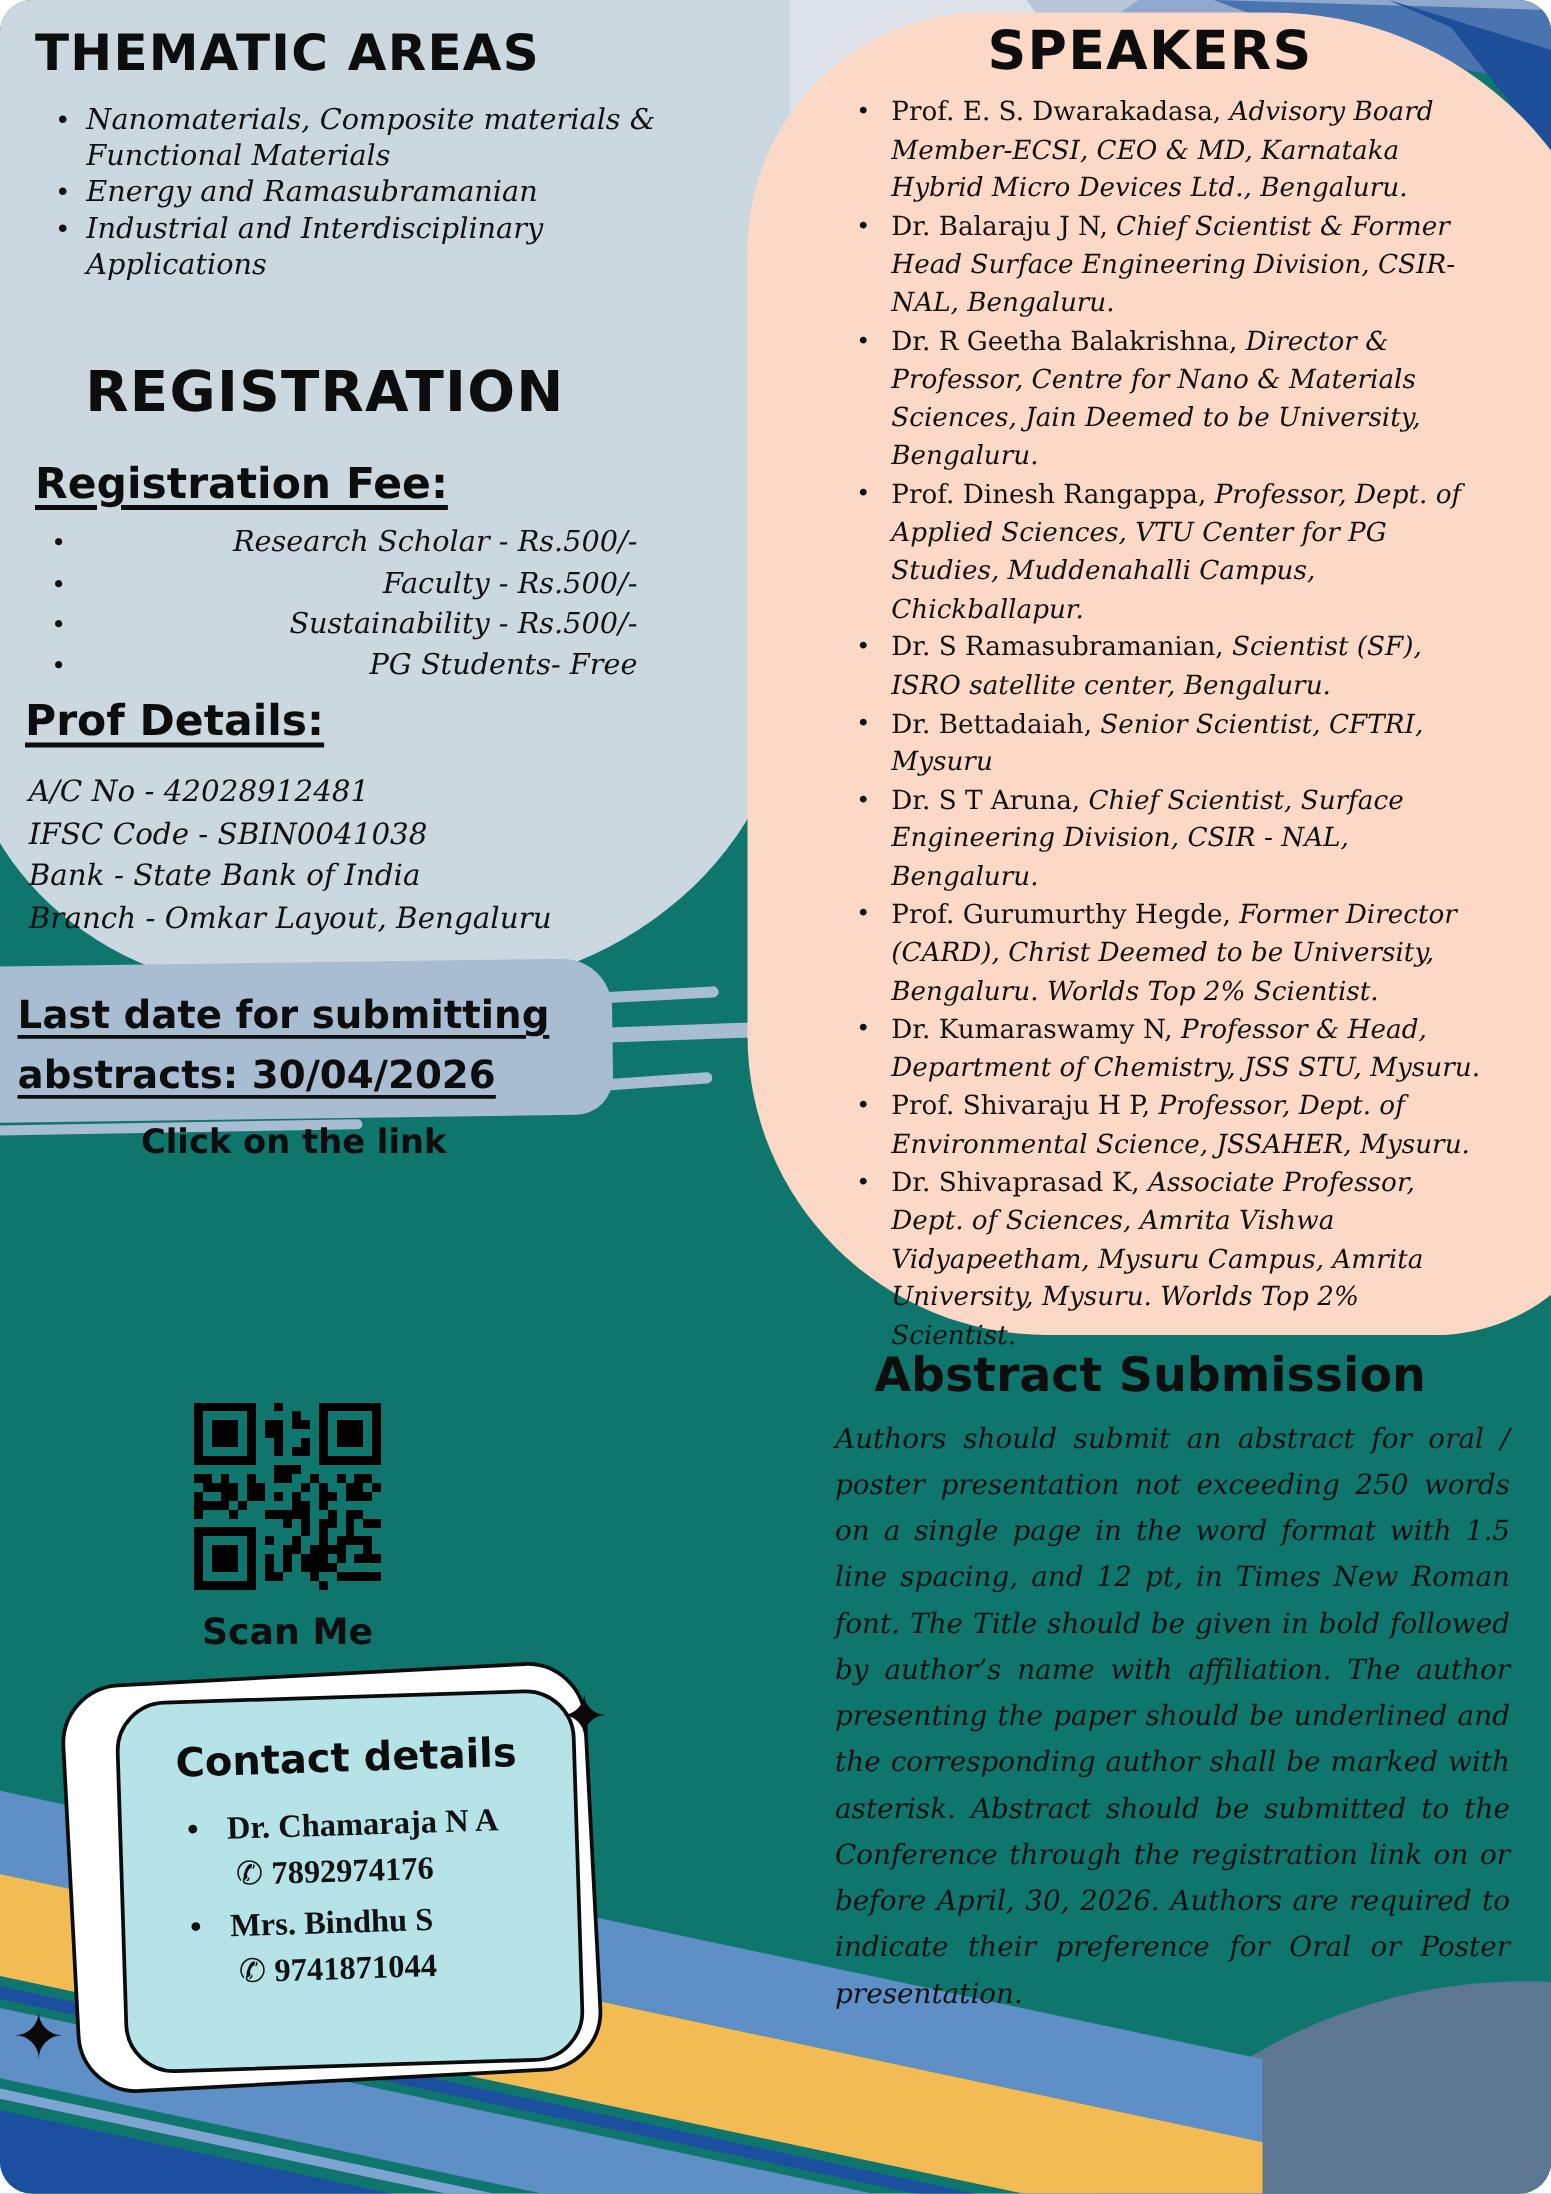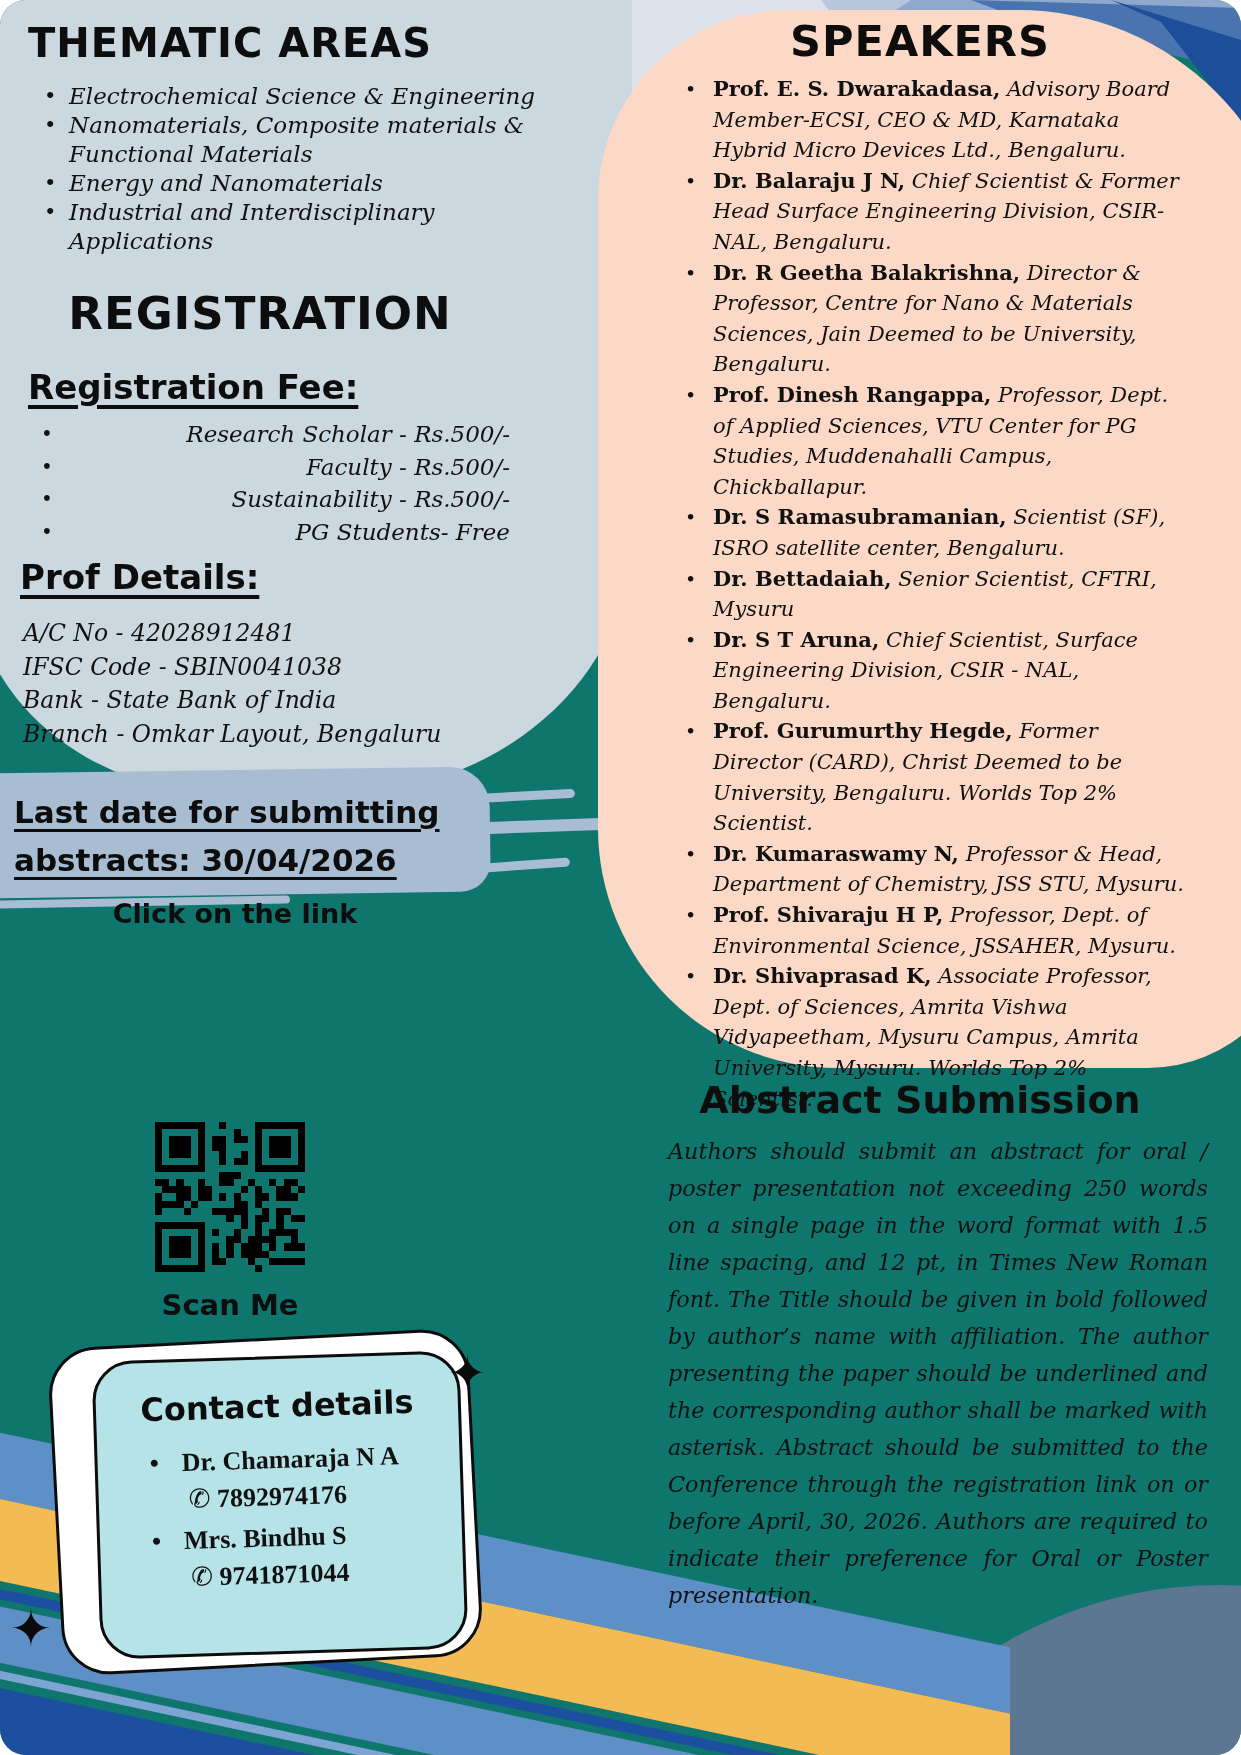--- a/index.html
+++ b/index.html
@@ -67,21 +67,21 @@
   .contact-list li::before{content:"•";position:absolute;left:0;font-size:26px;}
   .c-phone{padding-left:6px;}
   .sparkle{position:absolute;color:#0a0a0a;font-family:"DejaVu Sans",sans-serif;z-index:6;}
   .sp1{left:448px;top:1346px;font-size:46px;}
   .sp2{left:10px;top:1600px;font-size:50px;}
 
   .speakers-title{left:640px;top:16px;width:560px;text-align:center;font-size:43px;letter-spacing:1px;}
   .speakers-list{left:681px;top:74px;width:508px;font-size:21px;line-height:30.6px;color:#111;}
   .speakers-list li{position:relative;padding-left:32px;}
   .speakers-list li::before{content:"•";position:absolute;left:4px;font-size:19px;}
-  .sp-name{font-weight:bold;}
+  .sp-name{font-weight:normal;}
   .sp-desc{font-style:italic;}
 
   .abstract-title{left:640px;top:1078px;width:560px;text-align:center;font-size:38px;}
   .abstract-body{left:668px;top:1133px;width:540px;font-size:22.3px;line-height:37px;text-align:justify;}
 </style>
 </head>
 <body>
 
 <div class="page">
 
@@ -113,23 +113,22 @@
       <rect x="-60" y="188" width="1500" height="10" fill="#1c4f9f"></rect>
       <rect x="-60" y="205" width="1500" height="55" fill="#5e8fc7"></rect>
       <rect x="-60" y="268" width="1500" height="8" fill="#7da4d2"></rect>
       <rect x="-60" y="285" width="1500" height="420" fill="#1c4f9f"></rect>
     </g>
   </svg>
 
   <h1 class="abs-el disp thematic-title">THEMATIC AREAS</h1>
 
   <ul class="abs-el ital thematic-list">
-    <li>Electrochemical Science &amp; Engineering</li>
     <li>Nanomaterials, Composite materials &amp; Functional Materials</li>
-    <li>Energy and Nanomaterials</li>
+    <li>Energy and Ramasubramanian</li>
     <li>Industrial and Interdisciplinary Applications</li>
   </ul>
 
   <h1 class="abs-el disp registration-title">REGISTRATION</h1>
 
   <h2 class="abs-el disp section-sub regfee-title">Registration Fee:</h2>
   <ul class="abs-el ital fee-list">
     <li>Research Scholar - Rs.500/-</li>
     <li>Faculty - Rs.500/-</li>
     <li>Sustainability - Rs.500/-</li>

